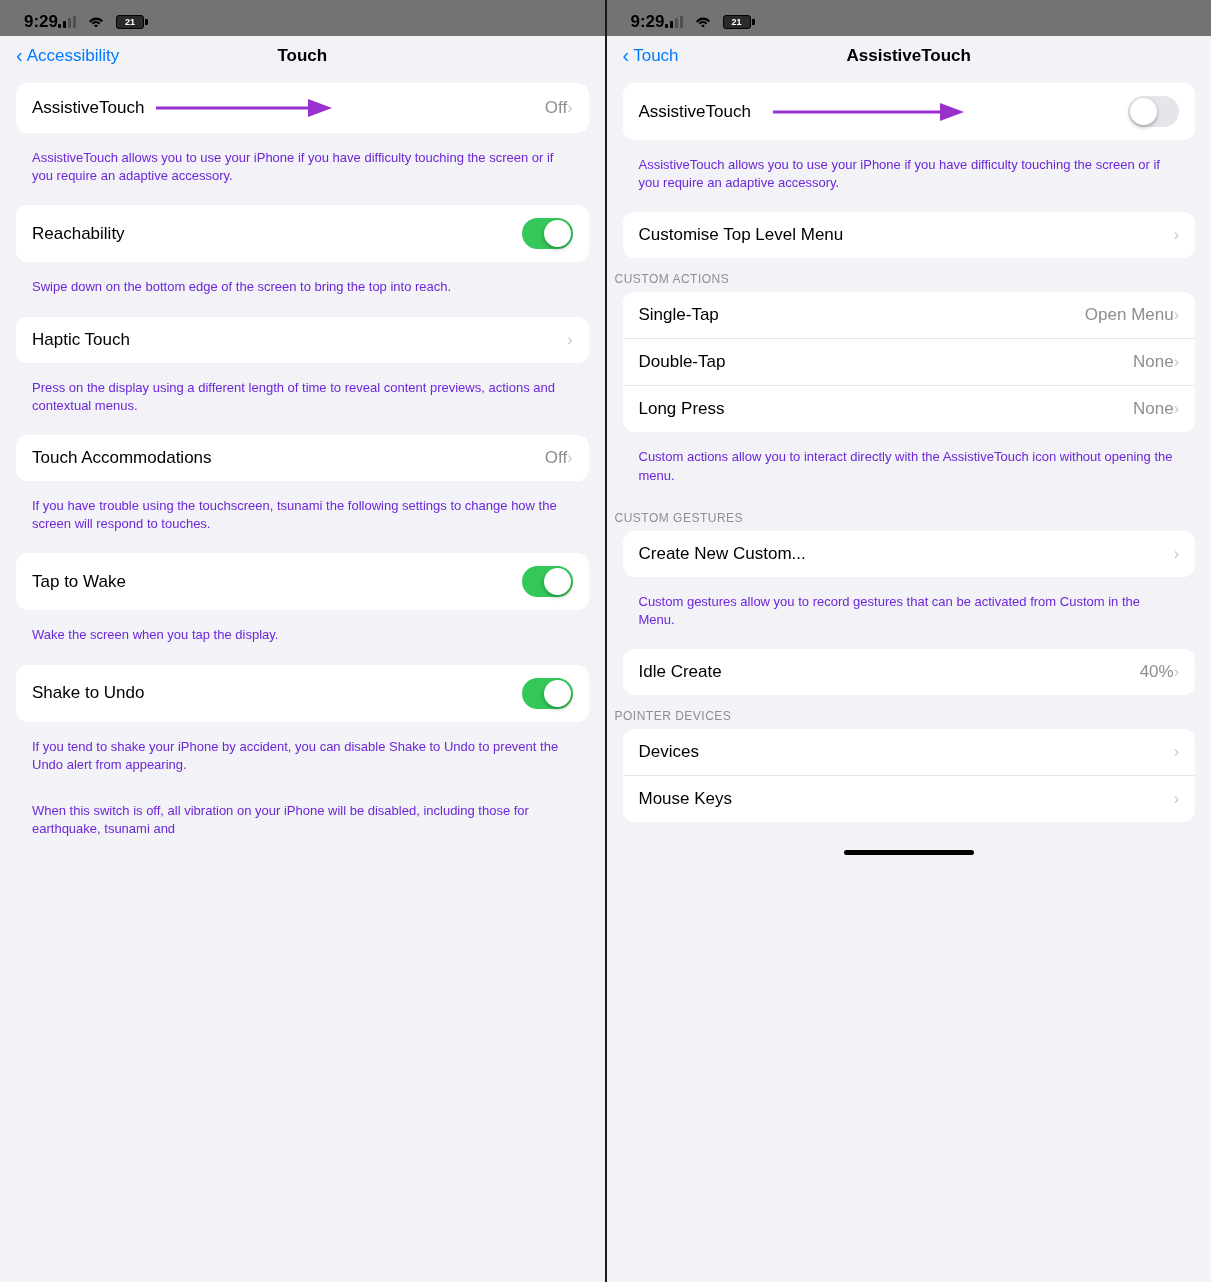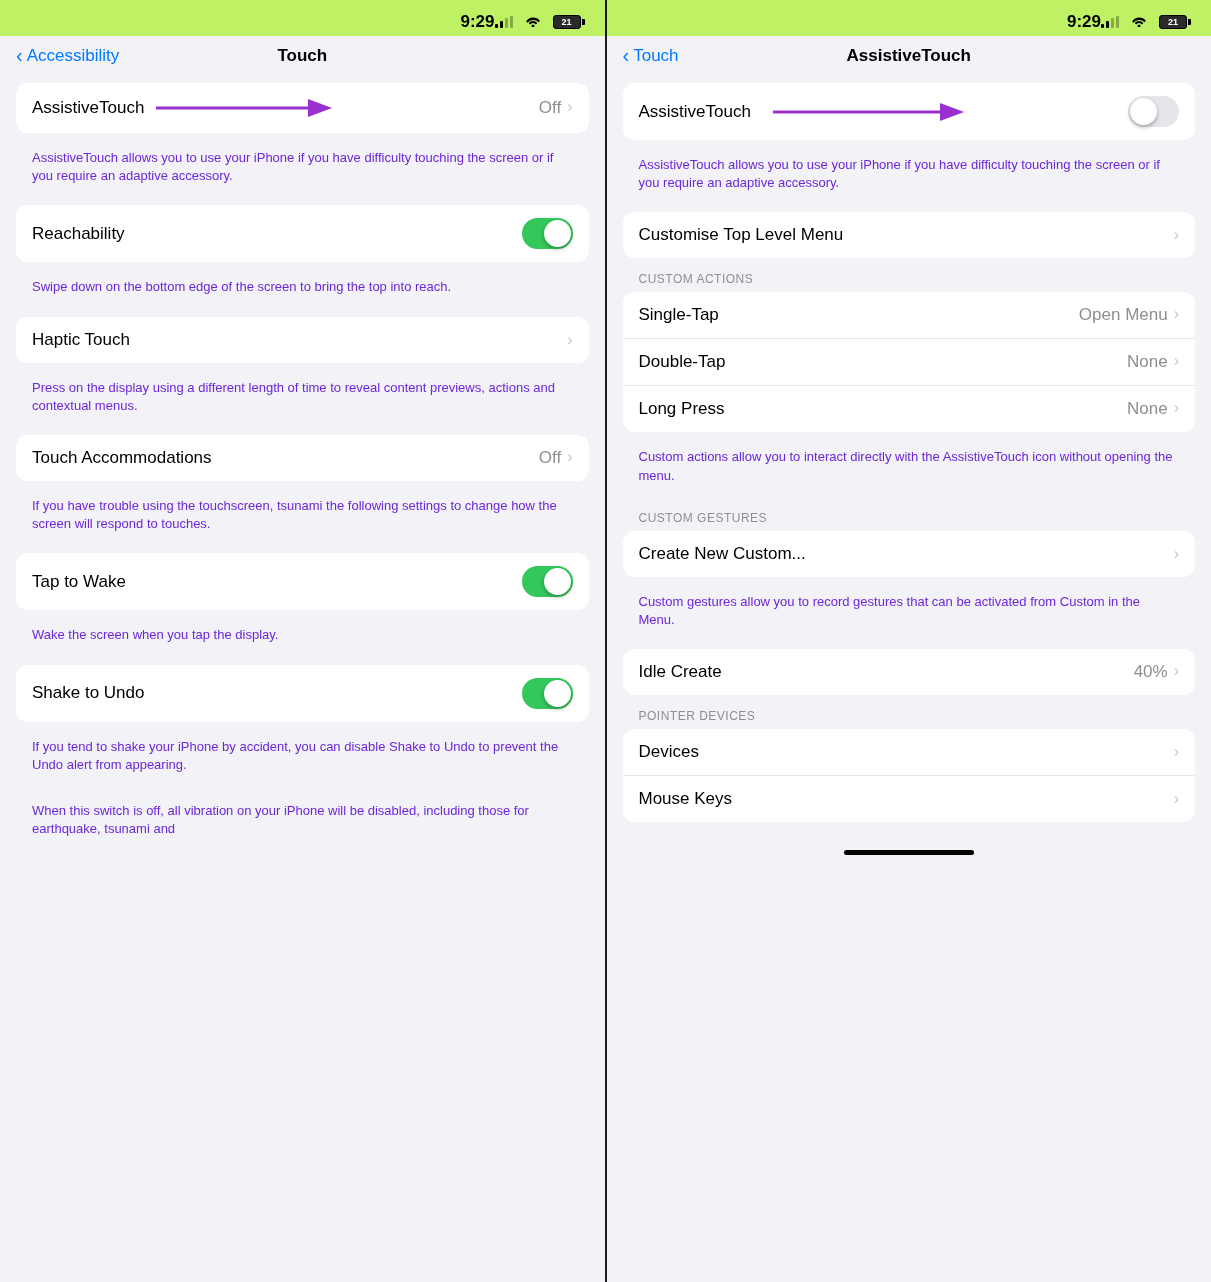--- a/index.html
+++ b/index.html
@@ -25,24 +25,24 @@
     .divider {
       width: 2px;
       height: 1282px;
       background: #1a1a1a;
       flex-shrink: 0;
     }
 
     
     .status-bar {
       display: flex;
-      justify-content: flex-end;
+      justify-content: flex-start;
       align-items: center;
       padding: 12px 24px 4px 24px;
-      background: #bef264;
+      background: #737373;
     }
     .status-time {
       font-size: 17px;
       font-weight: 600;
       color: #000;
     }
     .status-icons {
       display: flex;
       align-items: center;
       gap: 12px;
@@ -151,21 +151,21 @@
       border-bottom: none;
     }
 
     .settings-row-label {
       font-size: 17px;
       color: #000;
     }
 
     .settings-row-right {
       display: flex;
-      gap: 6px;
+      align-items: center;
       color: #8e8e93;
       font-size: 17px;
     }
 
     .chevron-right {
       color: #c7c7cc;
       font-size: 16px;
       font-weight: 500;
     }
 
@@ -196,21 +196,21 @@
     
     .settings-description {
       padding: 8px 16px 12px 16px;
       font-size: 13px;
       color: #6d28d9;
       line-height: 1.4;
     }
 
     
     .section-label {
-      padding: 6px 16px 6px 32px;
+      padding: 6px 16px 6px 8px;
       font-size: 12px;
       font-weight: 500;
       color: #8e8e93;
       letter-spacing: 0.5px;
       text-transform: uppercase;
     }
 
     
     .toggle-gray {
       width: 51px;

